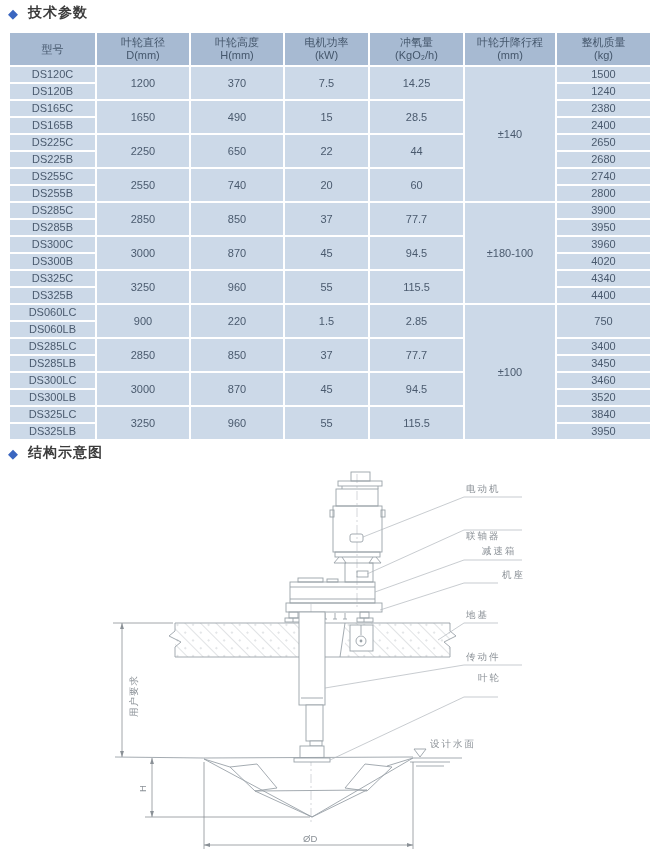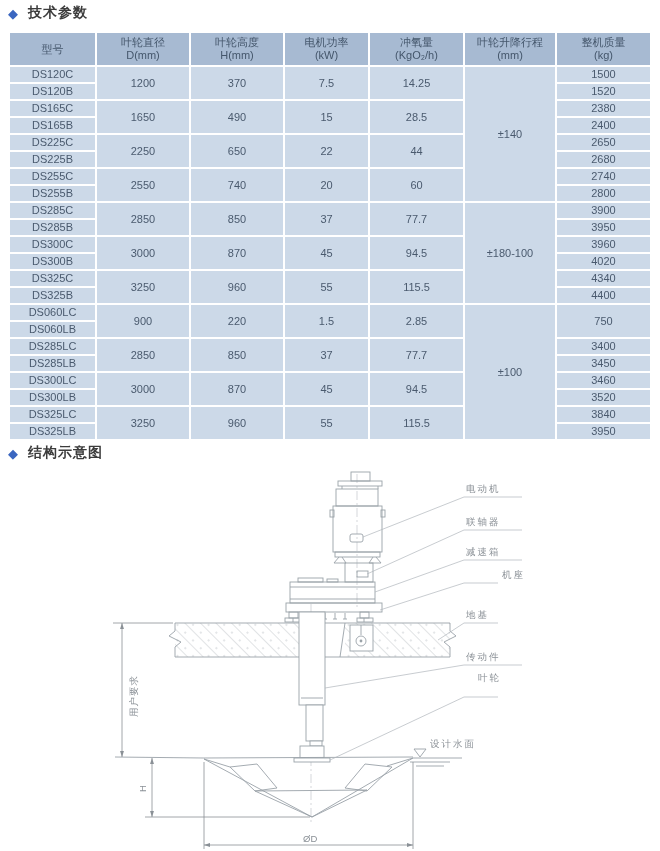--- a/index.html
+++ b/index.html
@@ -74,21 +74,21 @@
           <td>DS120C</td>
           <td rowspan="2">1200</td>
           <td rowspan="2">370</td>
           <td rowspan="2">7.5</td>
           <td rowspan="2">14.25</td>
           <td rowspan="8">±140</td>
           <td>1500</td>
         </tr>
         <tr>
           <td>DS120B</td>
-          <td>1520</td>
+          <td>1240</td>
         </tr>
         <tr>
           <td>DS165C</td>
           <td rowspan="2">1650</td>
           <td rowspan="2">490</td>
           <td rowspan="2">15</td>
           <td rowspan="2">28.5</td>
           <td>2380</td>
         </tr>
         <tr>
@@ -339,22 +339,22 @@
         <path d="M522,60 L464,60 L367,104"></path>
         <path d="M522,90 L464,90 L375,122"></path>
         <path d="M498,113 L464,113 L380,140"></path>
         <path d="M498,153 L464,153 L438,170"></path>
         <path d="M522,195 L464,195 L325,218"></path>
         <path d="M498,227 L464,227 L330,290"></path>
       </g>
     </svg>
 
     <div class="dlabel" style="left:466px; top:13px;">电动机</div>
-    <div class="dlabel" style="left:466px; top:46px;">联轴器</div>
-    <div class="dlabel" style="left:466px; top:76px;">减速箱</div>
+    <div class="dlabel" style="left:466px; top:60px;">联轴器</div>
+    <div class="dlabel" style="left:482px; top:76px;font-family:Liberation Serif, serif;">减速箱</div>
     <div class="dlabel" style="left:466px; top:99px;margin-left:36px;">机座</div>
     <div class="dlabel" style="left:466px; top:139px;">地基</div>
     <div class="dlabel" style="left:466px; top:181px;">传动件</div>
     <div class="dlabel" style="left:466px; top:202px;margin-left:12px;">叶轮</div>
     <div class="dlabel" style="left:430px; top:268px;text-align:right;">设计水面</div>
     <div class="dlabel rot" style="left:128px; top:247px;">用户要求</div>
     <div class="dlabel rot dim" style="left:137px; top:322px;">H</div>
     <div class="dlabel dim" style="left:283px; top:363px;margin-left:20px;">ØD</div>
   </div>
 </div>

